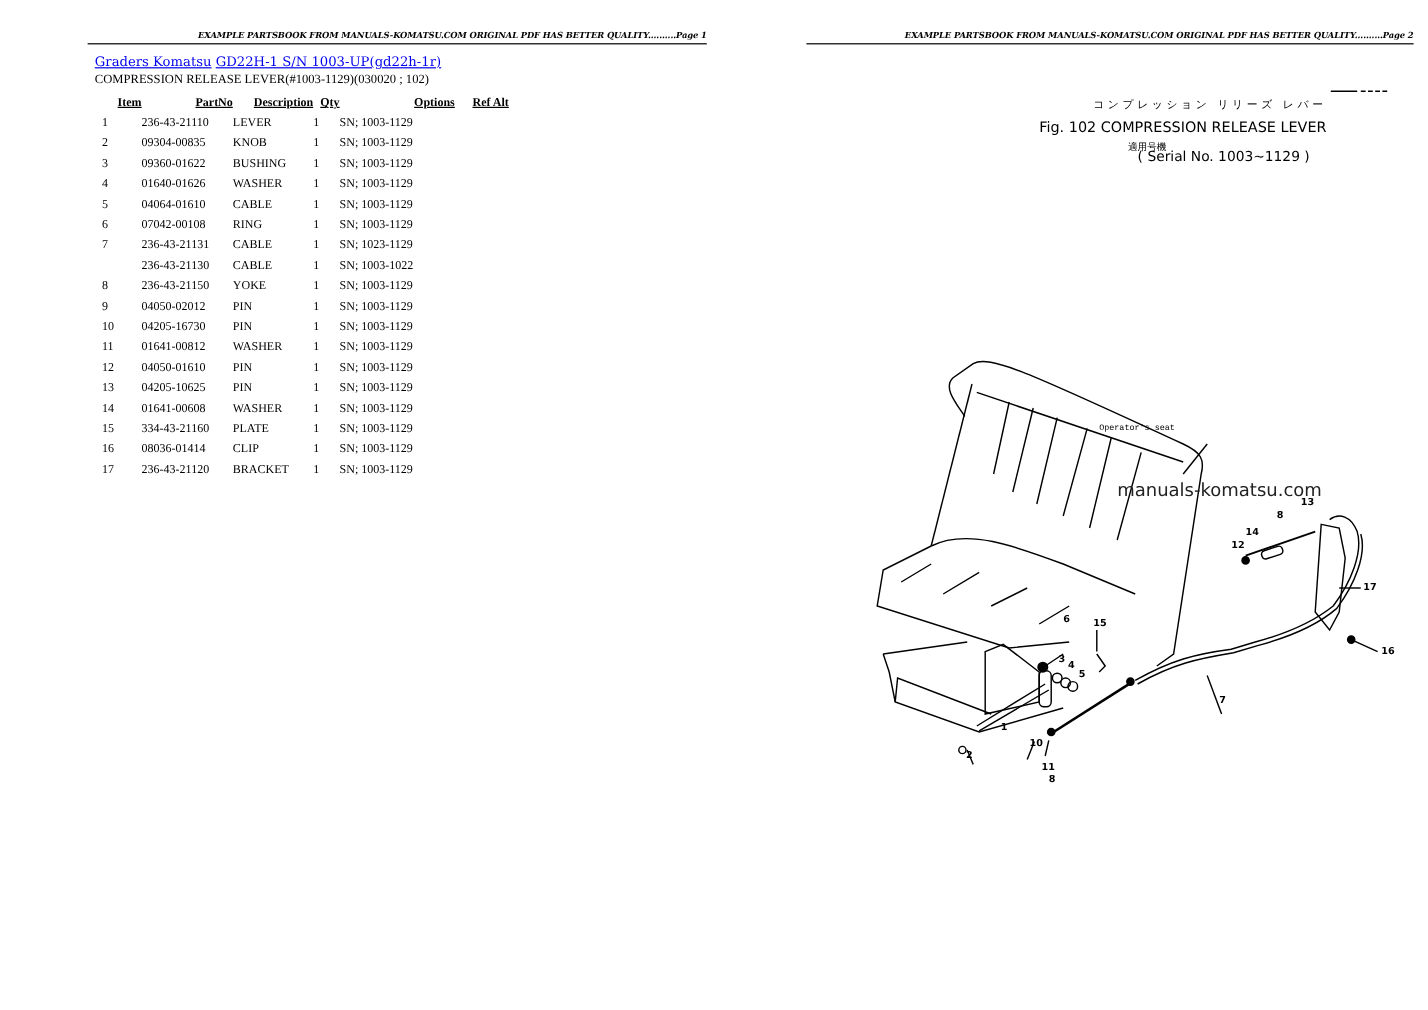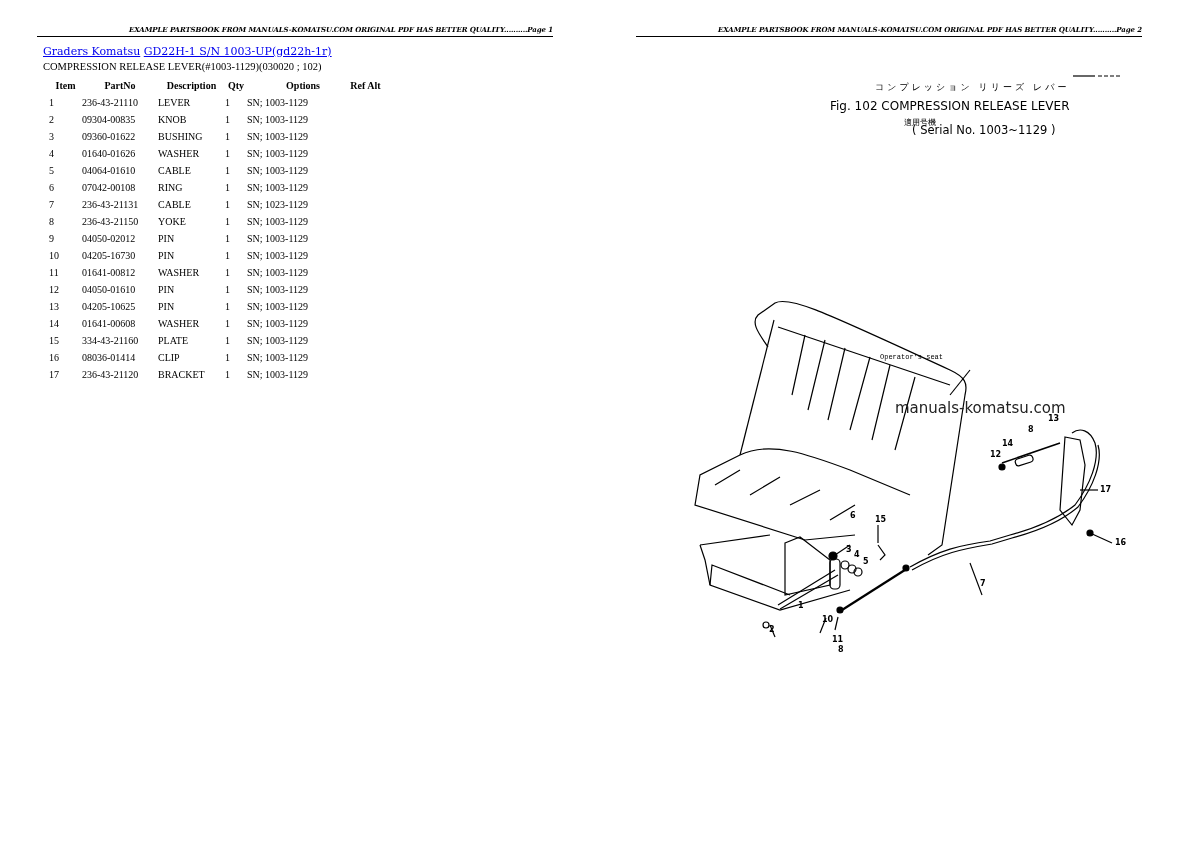--- a/index.html
+++ b/index.html
@@ -1,32 +1,32 @@
 <!DOCTYPE html>
 <html><head>
 <meta charset="utf-8">
 <style>
   html, body { margin: 0; padding: 0; background: #ffffff; }
   body { width: 1190px; height: 842px; position: relative; overflow: hidden;
          font-family: "DejaVu Serif", "Liberation Serif", serif; color: #000; }
-  .page { position: absolute; top: 0; height: 770px; }
+  .page { position: absolute; top: 0; height: 770px; margin-left: 36px; }
   .page-left { left: 0; width: 595px; }
   .page-right { left: 595px; width: 595px; }
   .header-bar { position: absolute; top: 25px; height: 11px; border-bottom: 1px solid #000;
                 font-size: 7px; font-weight: bold; font-style: italic; text-align: right;
                 white-space: nowrap; line-height: 10px; letter-spacing: -0.1px; }
   .page-left .header-bar { left: 37px; width: 516px; }
   .page-right .header-bar { left: 41px; width: 506px; }
   .breadcrumb { position: absolute; left: 43px; top: 45px; font-size: 11px; white-space: nowrap; }
   .breadcrumb a { color: #0000ee; text-decoration: underline; cursor: pointer; }
   .subtitle { position: absolute; left: 43px; top: 61px; font-size: 10.5px; white-space: nowrap;
               font-family: "Liberation Serif", serif; }
   table.parts { position: absolute; left: 43px; top: 77px; border-collapse: collapse;
                 font-size: 10px; font-family: "Liberation Serif", serif; }
-  table.parts th { font-weight: bold; text-align: center; padding: 0 0; height: 17px; white-space: nowrap; }
+  table.parts th { font-weight: bold; text-align: right; padding: 0 0; height: 17px; white-space: nowrap; text-decoration: underline; }
   table.parts td { padding: 0; height: 17px; white-space: nowrap; }
   .c-item { width: 33px; padding-left: 6px !important; }
   .c-part { width: 76px; }
   .c-desc { width: 67px; }
   .c-qty { width: 22px; }
   .c-opt { width: 80px; }
   .c-ref { width: 45px; }
   .diagram { position: absolute; left: 85px; top: 65px; width: 480px; height: 660px; text-align: right; }
   .fig-title { position: absolute; left: 150px; top: 34px; font-family: "DejaVu Sans", sans-serif;
                font-size: 12px; white-space: nowrap; }
@@ -115,20 +115,28 @@
         </tr>
         <tr>
           <td class="c-item">7</td>
           <td class="c-part">236-43-21131</td>
           <td class="c-desc">CABLE</td>
           <td class="c-qty">1</td>
           <td class="c-opt" style="padding-left: 0px;">SN; 1023-1129</td>
           <td class="c-ref"></td>
         </tr>
         <tr>
+          <td class="c-item"></td>
+          <td class="c-part">236-43-21130</td>
+          <td class="c-desc">CABLE</td>
+          <td class="c-qty">1</td>
+          <td class="c-opt" style="padding-left: 0px;">SN; 1003-1022</td>
+          <td class="c-ref"></td>
+        </tr>
+        <tr>
           <td class="c-item">8</td>
           <td class="c-part">236-43-21150</td>
           <td class="c-desc">YOKE</td>
           <td class="c-qty">1</td>
           <td class="c-opt" style="padding-left: 0px;">SN; 1003-1129</td>
           <td class="c-ref"></td>
         </tr>
         <tr>
           <td class="c-item">9</td>
           <td class="c-part">04050-02012</td>

